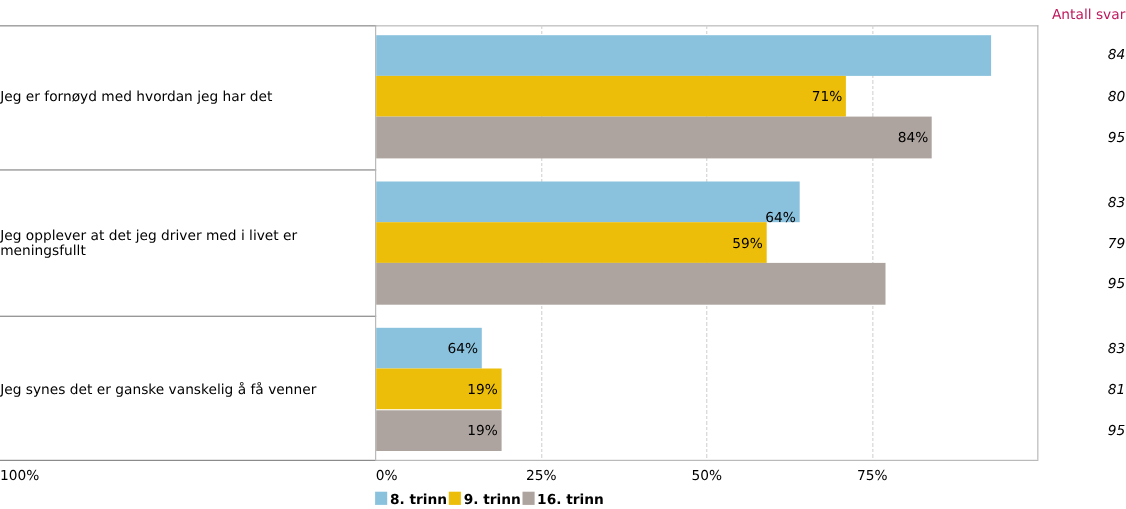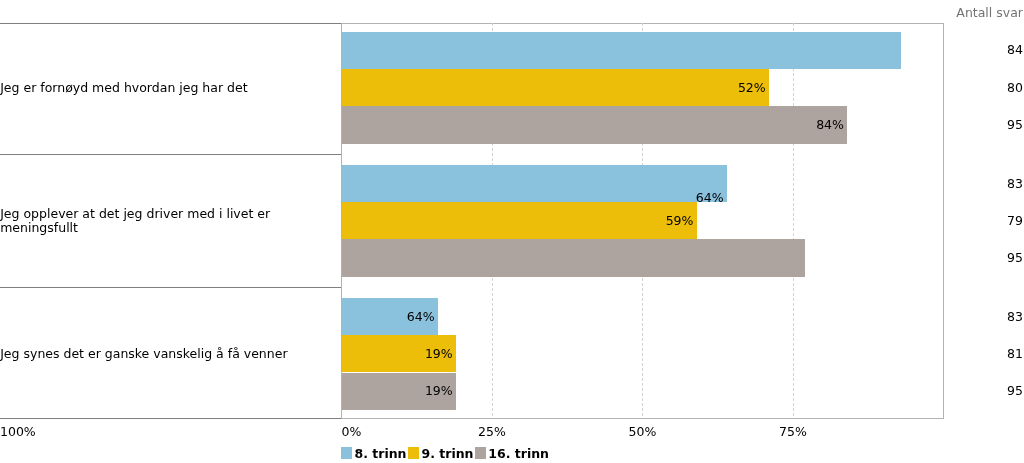--- a/index.html
+++ b/index.html
@@ -47,23 +47,23 @@
     color: #000000;
     text-align: right;
     white-space: nowrap;
   }
 
   
   .tick-label { position: absolute; top: 424.4px; font-size: 12.5px; color: #000; white-space: nowrap; }
 
   
   .count-header { position: absolute; left: 0; width: 1023px; top: 5px;
-                  text-align: right; font-size: 12.5px; color: #737373; white-space: nowrap; }
+                  text-align: right; font-size: 12.5px; color: #be185d; white-space: nowrap; }
   .count-value  { position: absolute; left: 900px; width: 123px;
-                  text-align: right; font-size: 12.5px; color: #000; white-space: nowrap; }
+                  text-align: right; font-size: 12.5px; color: #000; white-space: nowrap; font-style: italic; }
 
   
   .legend { position: absolute; left: 340.8px; top: 447px; height: 13px; }
   .legend-item { position: absolute; top: 0; }
   .legend-swatch { position: absolute; left: 0; top: 0; width: 11.6px; height: 12.2px; }
   .legend-text { position: absolute; left: 13.7px; top: -1.3px;
                  font-size: 12.5px; color: #000; white-space: nowrap; font-weight: bold; }
 </style>
 </head>
 <body>
@@ -84,21 +84,21 @@
   <div class="gridline" style="left:642px"></div>
   <div class="gridline" style="left:792.5px"></div>
 
   <div class="cat-label" style="top:80.65px">Jeg er fornøyd med hvordan jeg har det</div>
   <div class="cat-label" style="top:206.55px">Jeg opplever at det jeg driver med i livet er meningsfullt</div>
   <div class="cat-label" style="top:346.85px">Jeg synes det er ganske vanskelig å få venner</div>
 
   <div class="bar" style="top:31.7px;  width:559.86px; background:#8ac2de"></div>
   <div class="bar" style="top:69px;    width:427.42px; background:#ecbe09"></div>
   <div class="bar" style="top:106.3px; width:505.68px; background:#ada49f"></div>
-  <div class="bar-value" style="top:79.65px; width:424.22px">52%</div>
+  <div class="bar-value" style="top:79.65px; width:424.22px">71%</div>
   <div class="bar-value" style="top:116.95px; width:502.48px">84%</div>
 
   <div class="bar" style="top:164.8px; width:385.28px; background:#8ac2de"></div>
   <div class="bar" style="top:202.1px; width:355.18px; background:#ecbe09"></div>
   <div class="bar" style="top:239.4px; width:463.54px; background:#ada49f"></div>
   <div class="bar-value" style="top:190px; width:382.08px">64%</div>
   <div class="bar-value" style="top:212.75px; width:351.98px">59%</div>
 
   <div class="bar" style="top:297.9px; width:96.32px;  background:#8ac2de"></div>
   <div class="bar" style="top:335.2px; width:114.38px; background:#ecbe09"></div>

